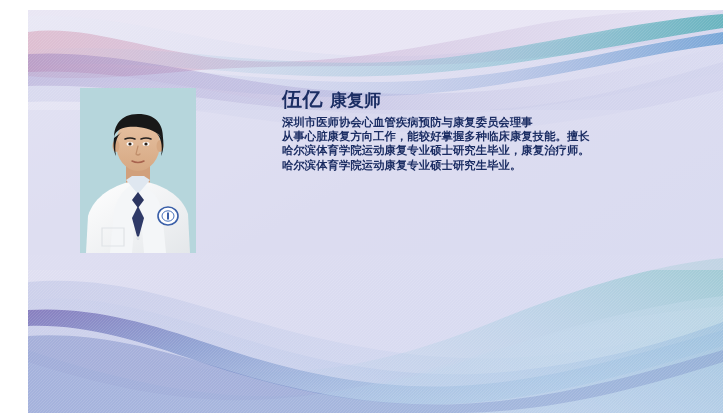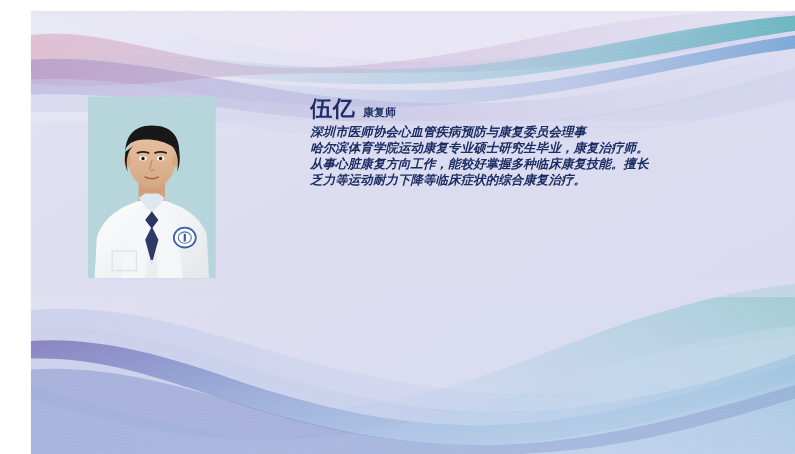--- a/index.html
+++ b/index.html
@@ -37,28 +37,27 @@
   }
   .name-row{
     display:flex;align-items:baseline;gap:7px;
     margin-bottom:4px;
   }
   .name{
     font-size:20px;font-weight:bold;color:#1b2d63;
     letter-spacing:0.5px;line-height:1.1;
   }
   .role{
-    font-size:10px;font-weight:bold;color:#1b2d63;
+    font-size:17px;font-weight:bold;color:#1b2d63;
     line-height:1.1;
   }
   .detail-line{
     font-size:11.3px;font-weight:bold;color:#1b2d63;
     line-height:14.3px;letter-spacing:0.1px;
     white-space:nowrap;
-    font-style:italic;
   }
 </style>
 </head>
 <body>
 
 <div class="slide">
 
   <svg class="bg-svg" viewBox="0 0 695 403" preserveAspectRatio="none">
     <defs>
       <linearGradient id="gBase" x1="0" y1="0" x2="1" y2="1">
@@ -233,18 +232,18 @@
       <circle cx="58" cy="150" r="1.8" fill="#e0e4e8"></circle>
     </svg>
   </div>
 
   <div class="text-block">
     <div class="name-row">
       <span class="name">伍亿</span>
       <span class="role">康复师</span>
     </div>
     <div class="detail-line">深圳市医师协会心血管疾病预防与康复委员会理事</div>
+    <div class="detail-line">从事心脏康复方向工作，能较好掌握多种临床康复技能。擅长</div>
     <div class="detail-line">哈尔滨体育学院运动康复专业硕士研究生毕业，康复治疗师。</div>
-    <div class="detail-line">从事心脏康复方向工作，能较好掌握多种临床康复技能。擅长</div>
-    <div class="detail-line">乏力等运动耐力下降等临床症状的综合康复治疗。</div>
+    <div class="detail-line">哈尔滨体育学院运动康复专业硕士研究生毕业。</div>
   </div>
 
 </div>
 
 </body></html>

